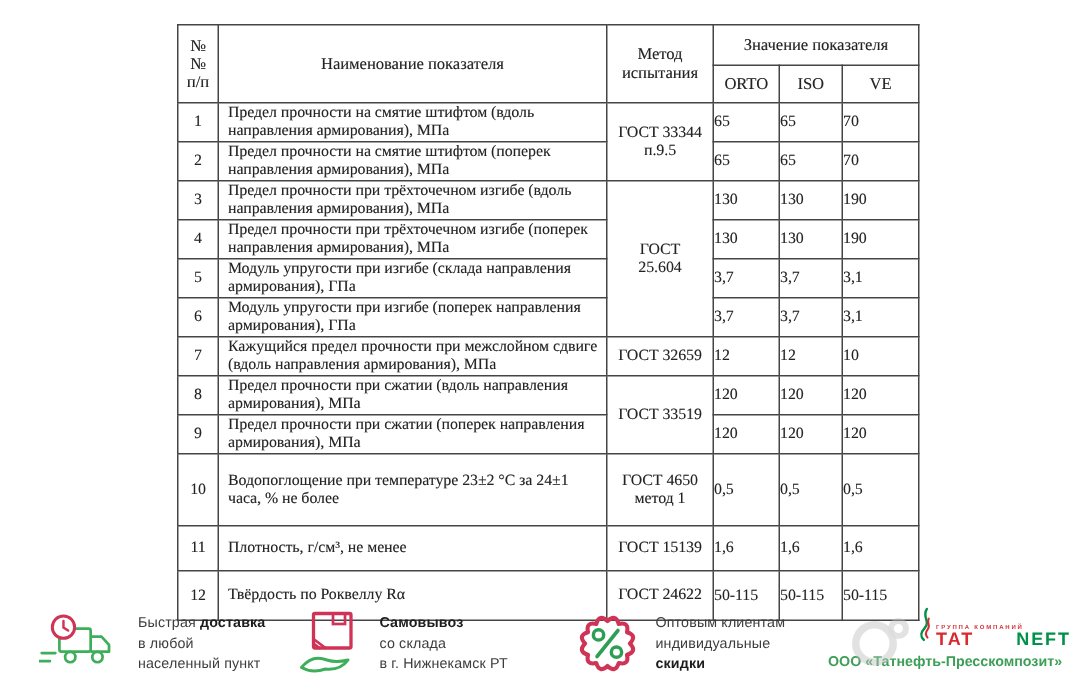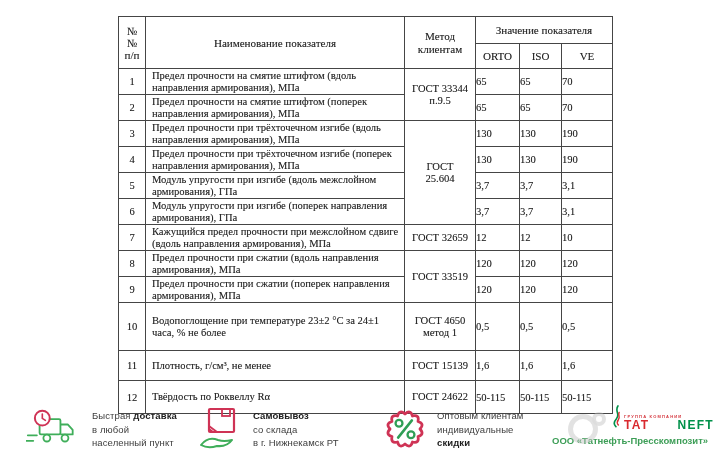--- a/index.html
+++ b/index.html
@@ -102,21 +102,21 @@
         <col style="width:44px">
           <col style="width:42px">
           <col style="width:51px">
       </colgroup>
       <thead>
         <tr style="height:27px">
           <th class="h-num" rowspan="2" style="height:52px">№
 №
 п/п</th>
           <th rowspan="2">Наименование показателя</th>
-          <th class="h-method" rowspan="2">Метод клиентам</th>
+          <th class="h-method" rowspan="2">Метод испытания</th>
           <th colspan="3">Значение показателя</th>
         </tr>
         <tr style="height:25px">
           <th>ORTO</th>
           <th>ISO</th>
           <th>VE</th>
         </tr>
       </thead>
       <tbody>
         <tr style="height:25px">
@@ -146,21 +146,21 @@
         </tr>
         <tr style="height:25px">
           <td class="num">4</td>
           <td class="name">Предел прочности при трёхточечном изгибе (поперек направления армирования), МПа</td>
           <td class="val">130</td>
           <td class="val">130</td>
           <td class="val">190</td>
         </tr>
         <tr style="height:25px">
           <td class="num">5</td>
-          <td class="name">Модуль упругости при изгибе (вдоль межслойном армирования), ГПа</td>
+          <td class="name">Модуль упругости при изгибе (склада направления армирования), ГПа</td>
           <td class="val">3,7</td>
           <td class="val">3,7</td>
           <td class="val">3,1</td>
         </tr>
         <tr style="height:25px">
           <td class="num">6</td>
           <td class="name">Модуль упругости при изгибе (поперек направления армирования), ГПа</td>
           <td class="val">3,7</td>
           <td class="val">3,7</td>
           <td class="val">3,1</td>

